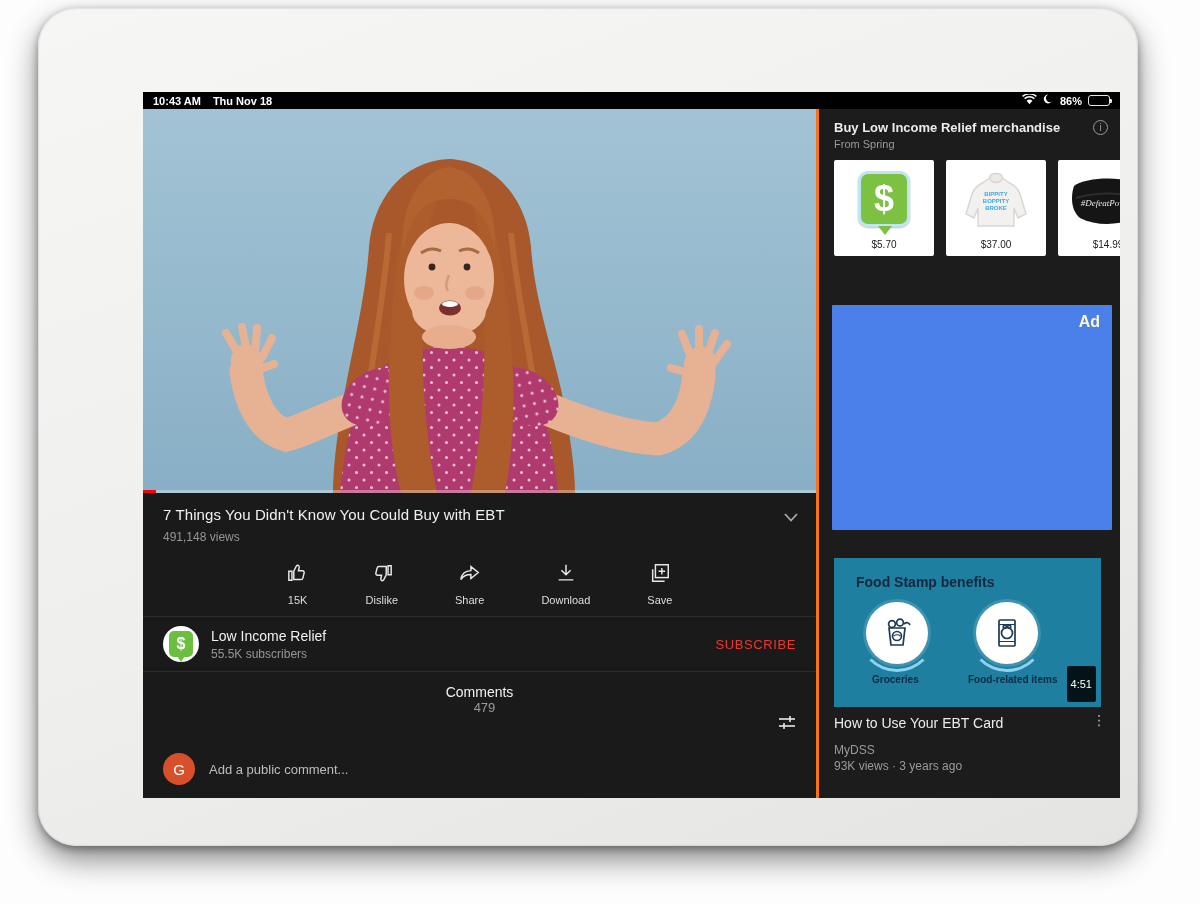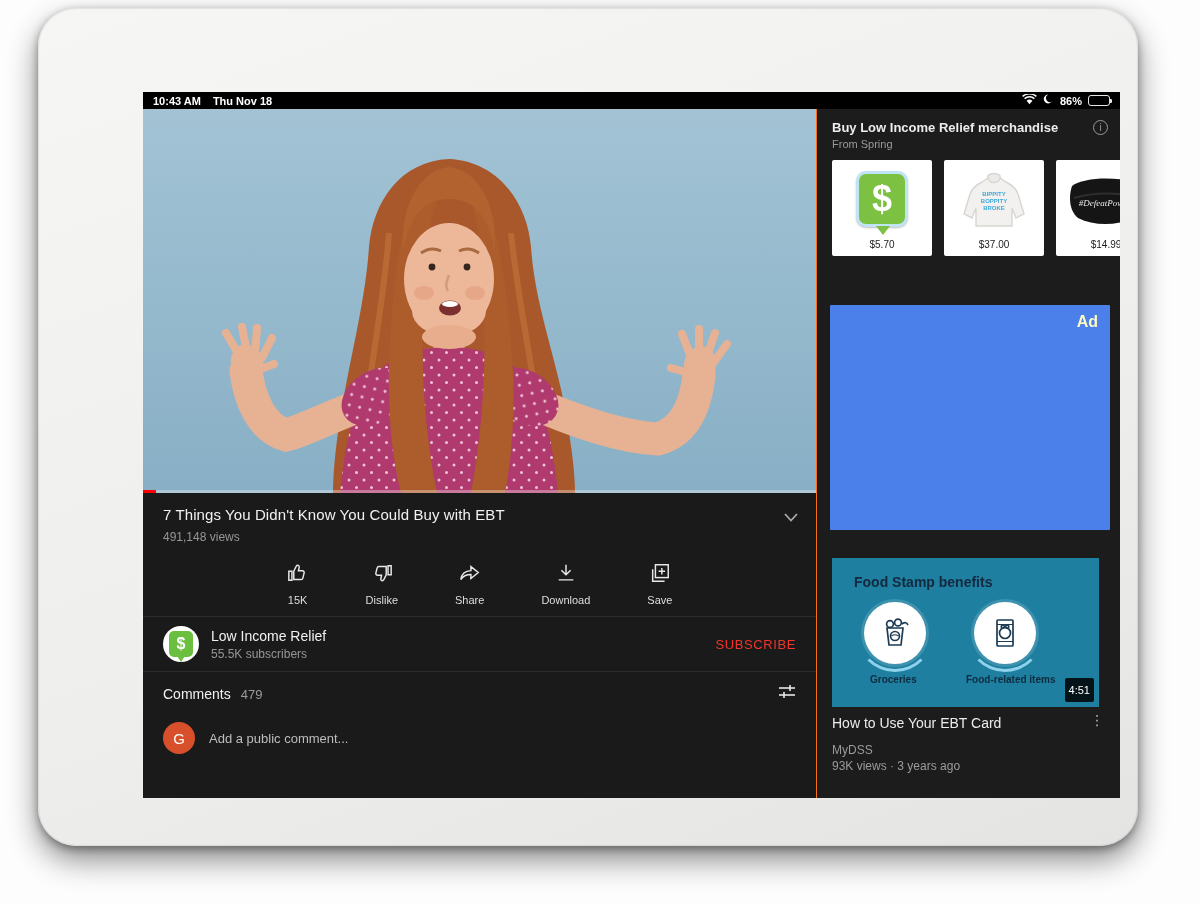--- a/index.html
+++ b/index.html
@@ -26,21 +26,21 @@
   }
   .sb-left { display:flex; gap:12px; }
   .sb-right { display:flex; align-items:center; gap:6px; }
   .battery-shell { width:22px; height:11px; border:1px solid rgba(255,255,255,.9); border-radius:3px; position:relative; padding:1px; }
   .battery-fill { width:85%; height:100%; background:#fff; border-radius:1px; }
   .battery-nub { position:absolute; right:-3px; top:3px; width:2px; height:4px; background:rgba(255,255,255,.9); border-radius:0 1px 1px 0; }
 
   
   .content { position:absolute; top:17px; left:0; width:100%; height:689px; display:flex; }
   .left-col { width:673px; background:#1a1a1a; position:relative; }
-  .right-col { width:304px; background:#1c1c1c; position:relative; overflow:hidden; border-left:1px solid #f97316; }
+  .right-col { width:304px; background:#1c1c1c; position:relative; overflow:hidden; border-left:3px solid #f97316; }
 
   
   .player { position:relative; width:673px; height:384px; background:#9cc0d4; cursor:pointer; }
   .player svg { display:block; }
   .progress-track { position:absolute; left:0; bottom:0; width:100%; height:3px; background:rgba(255,255,255,.32); }
   .progress-fill { width:13px; height:100%; background:#ff0000; }
 
   
   .title-row { display:flex; justify-content:space-between; align-items:flex-start; padding:13px 18px 6px 20px; }
   .v-title { color:#f1f1f1; font-size:15px; letter-spacing:.1px; }
@@ -58,21 +58,21 @@
   
   .channel-row { display:flex; align-items:center; padding:9px 20px; gap:12px; }
   .channel-avatar { width:36px; height:36px; border-radius:50%; background:#fff; display:flex; align-items:center; justify-content:center; flex-shrink:0; }
   .dollar-bubble { width:24px; height:26px; background:#6abf3f; border-radius:5px; position:relative; display:flex; align-items:center; justify-content:center; color:#fff; font-weight:bold; font-size:16px; }
   .dollar-bubble:after { content:""; position:absolute; bottom:-5px; left:8px; border-left:4px solid transparent; border-right:4px solid transparent; border-top:6px solid #6abf3f; }
   .channel-name { color:#f1f1f1; font-size:14px; }
   .channel-subs { color:#969696; font-size:12px; margin-top:3px; }
   .subscribe-btn { margin-left:auto; color:#f2352c; font-size:13px; font-weight:normal; letter-spacing:.6px; cursor:pointer; }
 
   
-  .comments-header { display:flex; align-items:center; padding:12px 20px 8px 20px; }
+  .comments-header { display:flex; align-items:center; padding:12px 20px 8px 20px;flex-direction:column; }
   .comments-title { color:#f1f1f1; font-size:14px; }
   .comments-count { color:#9a9a9a; font-size:13px; margin-left:10px; }
   .tune-btn { margin-left:auto; cursor:pointer; }
   .comment-row { display:flex; align-items:center; gap:14px; padding:10px 20px 14px 20px; cursor:text; }
   .comment-avatar { width:32px; height:32px; border-radius:50%; background:#d84f2b; color:#fff; display:flex; align-items:center; justify-content:center; font-size:15px; }
   .comment-placeholder { color:#bdbdbd; font-size:13px; }
 
   
   .merch-header { display:flex; align-items:flex-start; padding:11px 12px 0 15px; }
   .merch-title { color:#ececec; font-size:13px; font-weight:bold; }
@@ -92,21 +92,21 @@
   .thumb-title { position:absolute; left:22px; top:16px; color:#14293e; font-size:14px; font-weight:bold; }
   .thumb-circle { position:absolute; width:62px; height:62px; border-radius:50%; background:#fff; display:flex; align-items:center; justify-content:center; box-shadow:0 0 0 3px rgba(255,255,255,.15); }
   .thumb-circle.c1 { left:32px; top:44px; }
   .thumb-circle.c2 { left:142px; top:44px; }
   .thumb-arc { position:absolute; width:78px; height:78px; border-radius:50%; border:3px solid transparent; border-bottom-color:#8ed2ec; }
   .thumb-arc.a1 { left:24px; top:36px; }
   .thumb-arc.a2 { left:134px; top:36px; }
   .thumb-label { position:absolute; top:116px; color:#0e2b3f; font-size:10px; font-weight:bold; }
   .thumb-label.l1 { left:38px; }
   .thumb-label.l2 { left:134px; }
-  .duration-badge { position:absolute; right:5px; bottom:5px; background:rgba(0,0,0,.85); color:#fff; font-size:11px; padding:6px 4px; border-radius:2px; }
+  .duration-badge { position:absolute; right:5px; bottom:5px; background:rgba(0,0,0,.85); color:#fff; font-size:11px; padding:12px 4px; border-radius:2px; }
 
   .sug-meta { position:absolute; left:15px; top:606px; width:276px; }
   .sug-title-row { display:flex; justify-content:space-between; align-items:flex-start; }
   .sug-title { color:#ececec; font-size:14px; }
   .kebab { color:#bbb; font-size:14px; letter-spacing:0; line-height:10px; cursor:pointer; padding:0 4px; }
   .sug-channel { color:#9a9a9a; font-size:12px; margin-top:12px; }
   .sug-views { color:#9a9a9a; font-size:12px; margin-top:2px; }
 </style>
 </head>
 <body>

